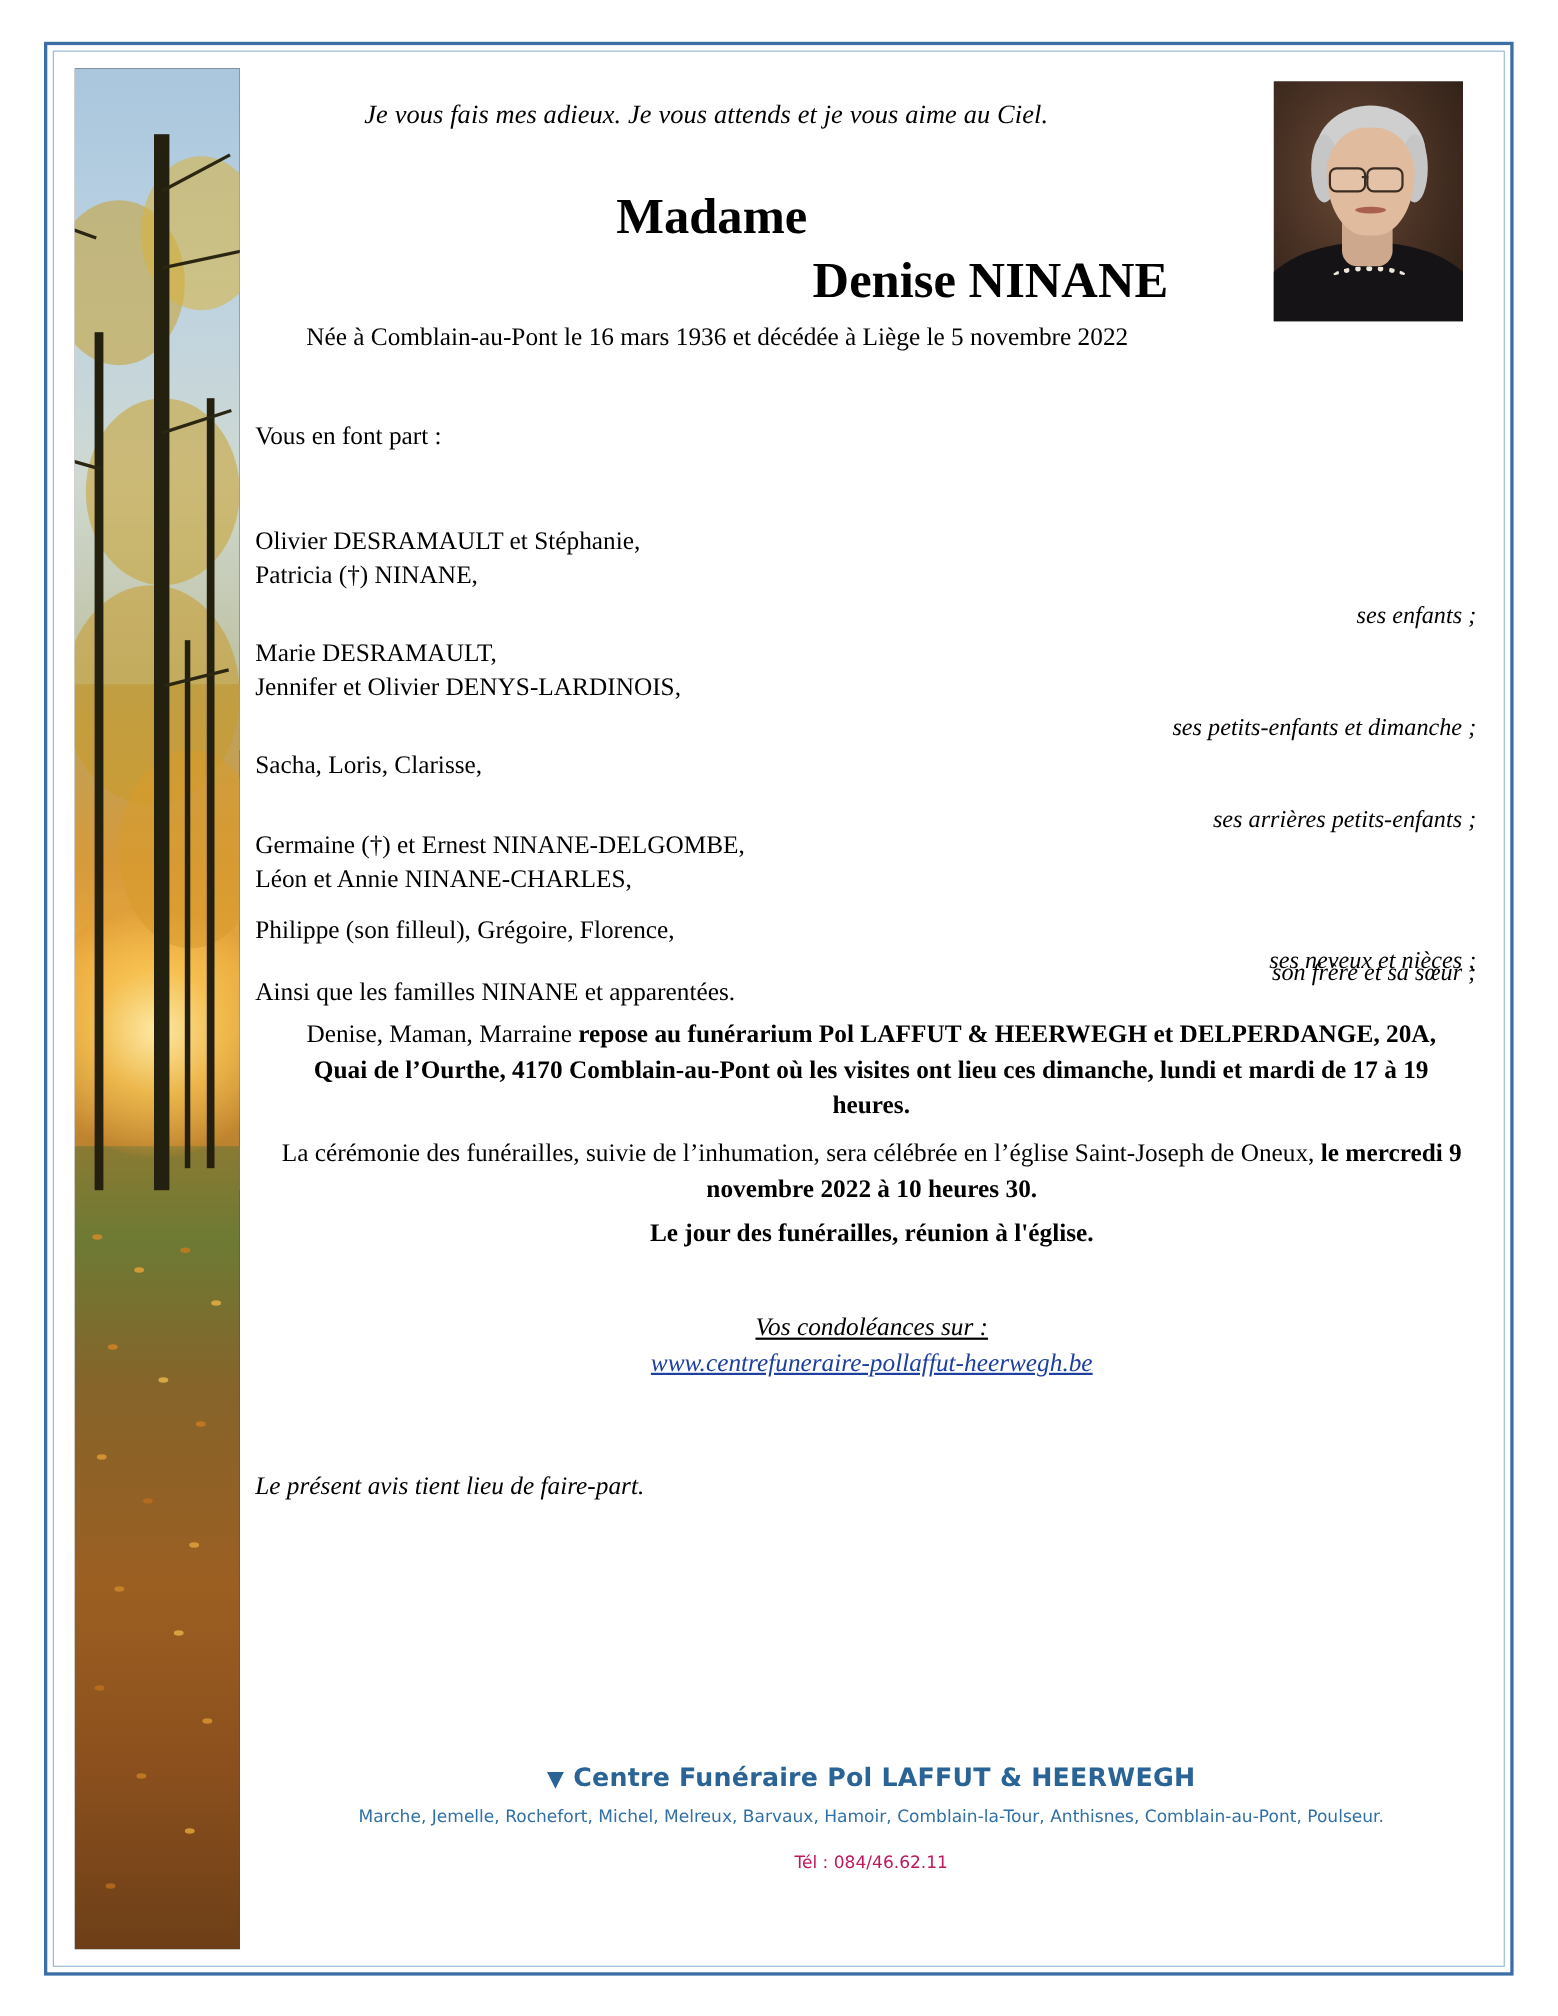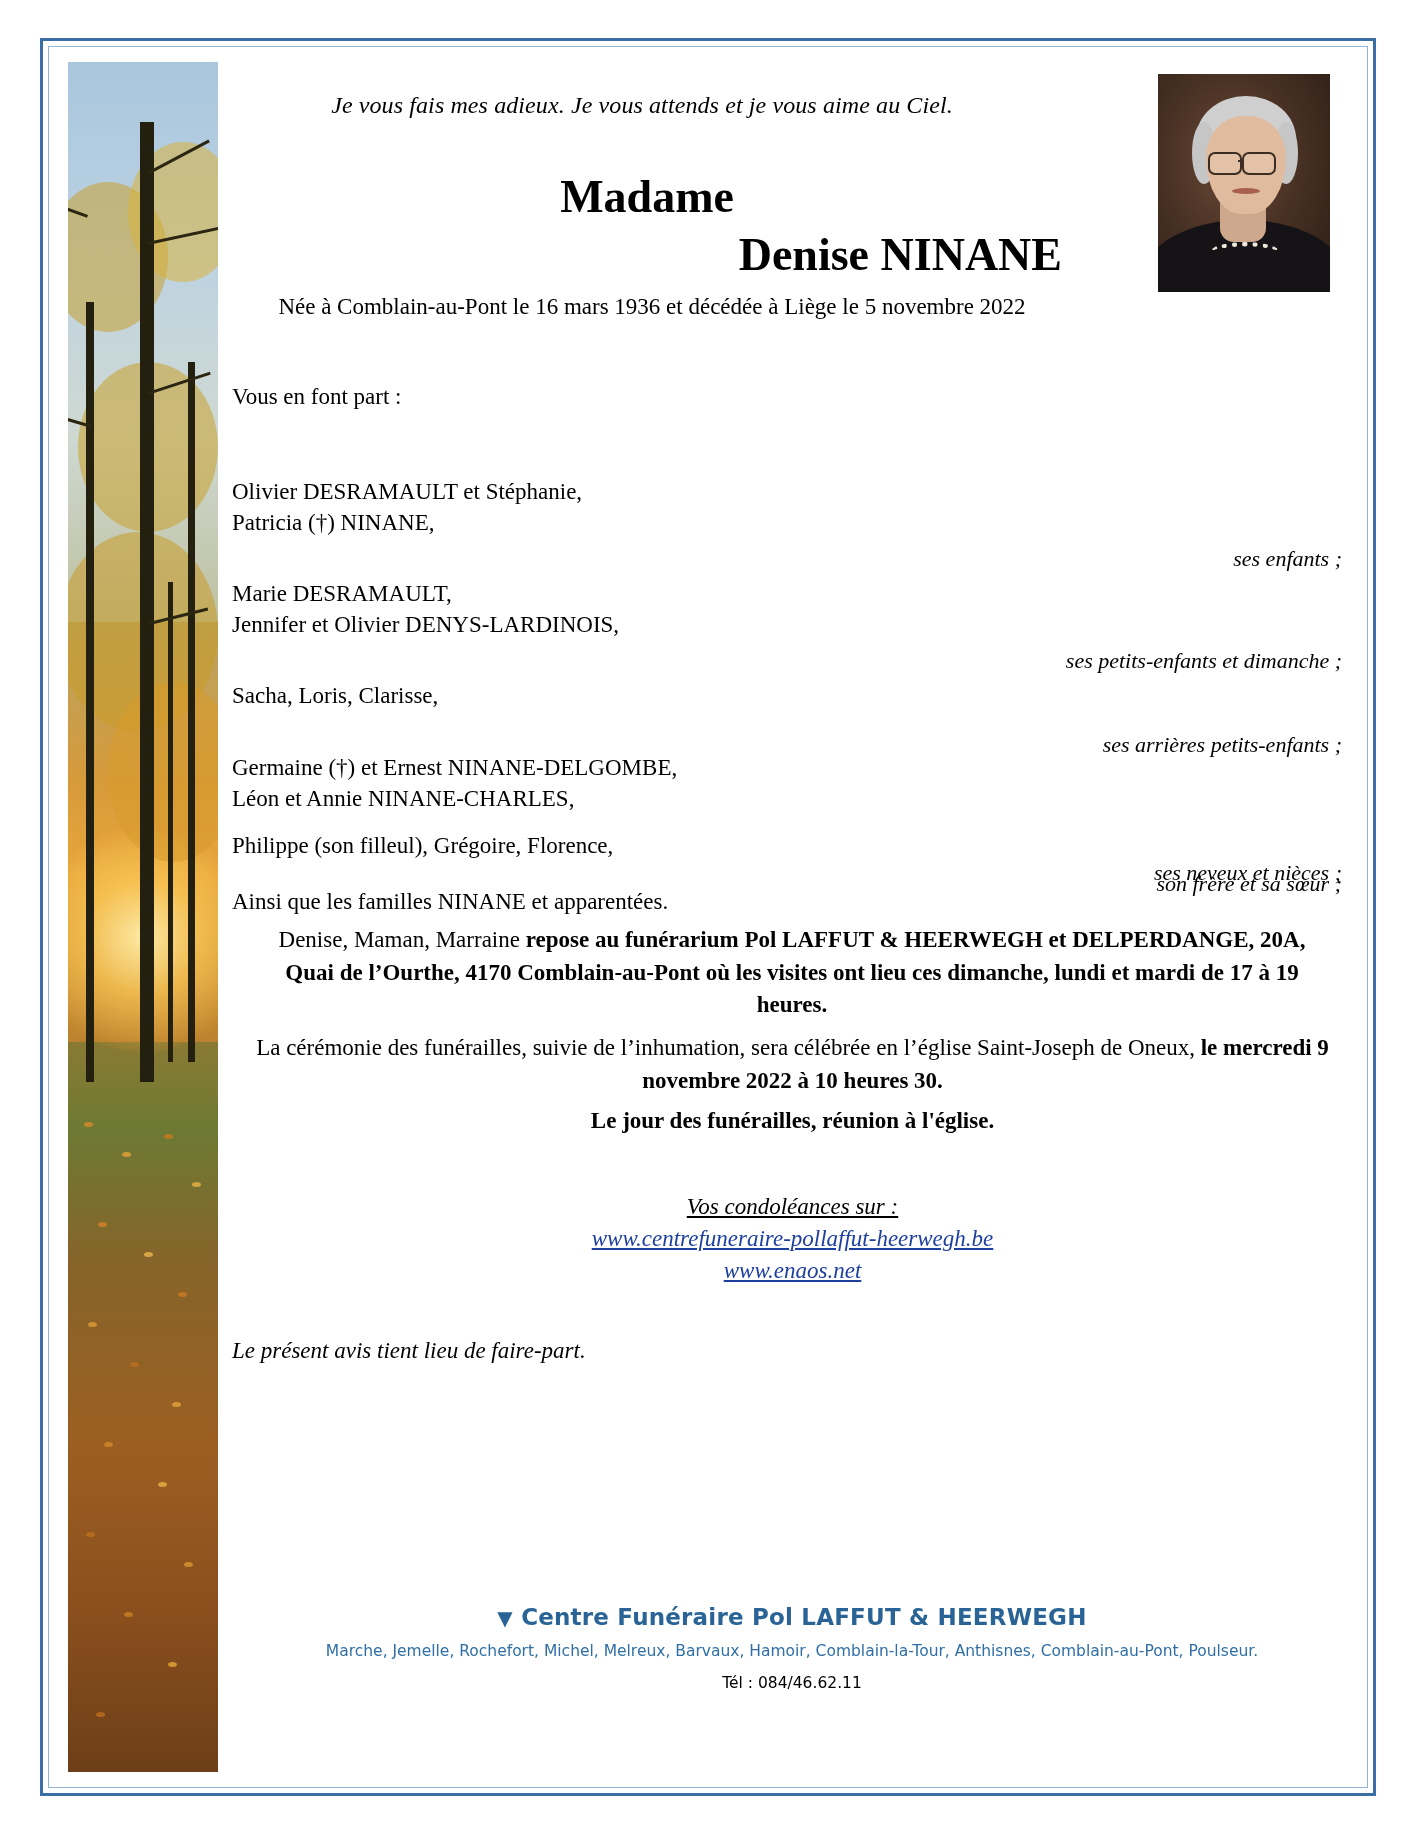--- a/index.html
+++ b/index.html
@@ -228,23 +228,23 @@
     color: #2a6496;
     letter-spacing: 0.2px;
   }
   .tri { color: #2a6496; font-size: 20px; }
   .footer-cities {
     margin-top: 12px;
     font-size: 15.5px;
     color: #2f6fa6;
   }
   .footer-tel {
-    margin-top: 14px;
+    margin-top: 24px;
     font-size: 15.5px;
-    color: #000000;
+    color: #be185d;
   }
 </style>
 </head>
 <body>
 
 <div class="page">
 
   <div class="frame-outer"></div>
   <div class="frame-inner"></div>
 
@@ -349,21 +349,20 @@
     </div>
 
     <div class="repose"><span>Denise, Maman, Marraine </span><b>repose au funérarium Pol LAFFUT &amp; HEERWEGH et DELPERDANGE, 20A, Quai de l’Ourthe, 4170 Comblain-au-Pont où les visites ont lieu ces dimanche, lundi et mardi de 17 à 19 heures.</b></div>
 
     <div class="ceremonie"><span>La cérémonie des funérailles, suivie de l’inhumation,  sera célébrée en l’église Saint-Joseph de Oneux, </span><b>le mercredi 9 novembre 2022 à  10 heures 30.</b></div>
 
     <div class="reunion">Le jour des funérailles, réunion à l'église.</div>
 
     <div class="cond-label">Vos condoléances sur :</div>
     <a class="cond-link l1" href="#">www.centrefuneraire-pollaffut-heerwegh.be</a>
-    <a class="cond-link l2" href="#">www.enaos.net</a>
 
     <div class="avis">Le présent avis tient lieu de faire-part.</div>
   </div>
 
   <div class="footer">
     <div class="footer-main">
       <span class="tri">▼</span>
       <span>Centre Funéraire Pol LAFFUT &amp; HEERWEGH</span>
     </div>
     <div class="footer-cities">Marche, Jemelle, Rochefort, Michel, Melreux, Barvaux, Hamoir, Comblain-la-Tour, Anthisnes, Comblain-au-Pont, Poulseur.</div>

